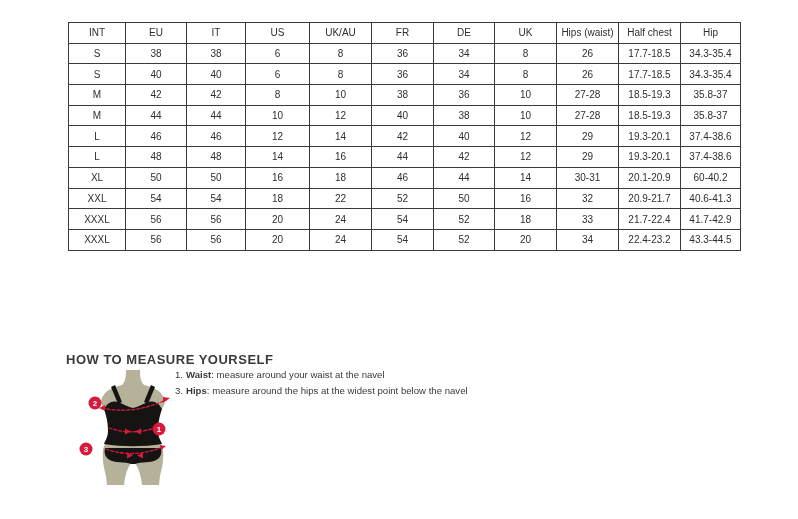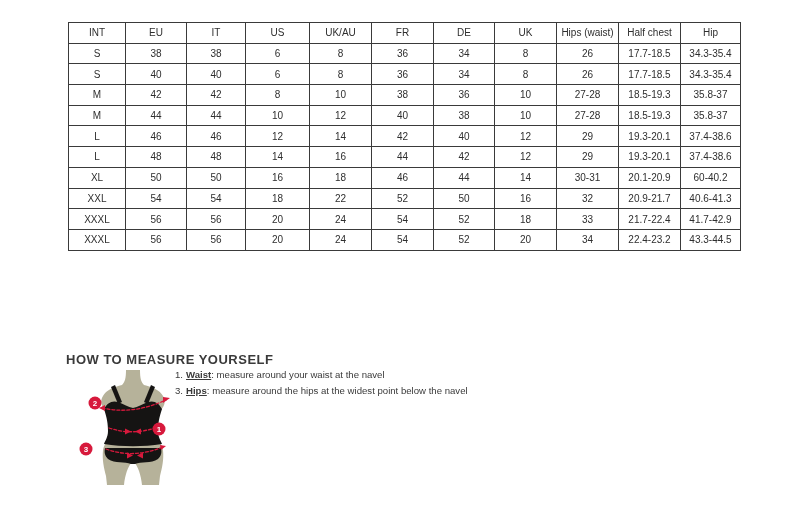--- a/index.html
+++ b/index.html
@@ -49,21 +49,21 @@
     left: 175px; top: 369px;
     font-size: 9.6px;
     color: #3a3a3a;
   }
   .instr-line {
     line-height: 12px;
     margin-bottom: 4.4px;
     white-space: nowrap;
   }
   .instr-num { margin-right: 3px; }
-  .instr-term { font-weight: 700; text-decoration: underline; }
+  .instr-term { font-weight: 700; }
 
   .figure-wrap {
     position: absolute;
     left: 78px; top: 369px;
     width: 110px; height: 118px;
   }
   .figure-wrap svg { display: block; width: 110px; height: 118px; }
 </style>
 </head>
 <body>

